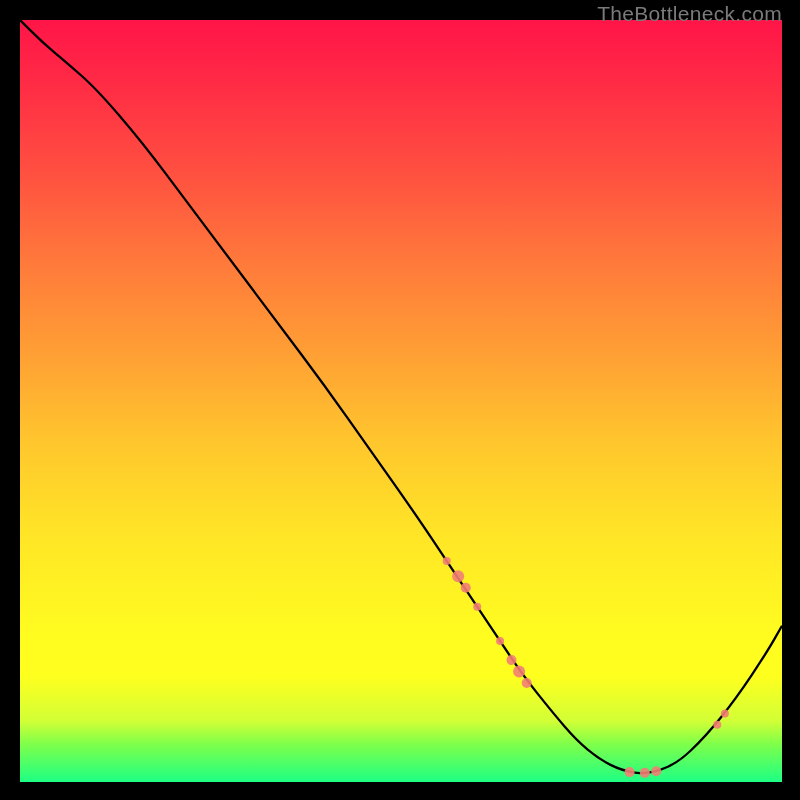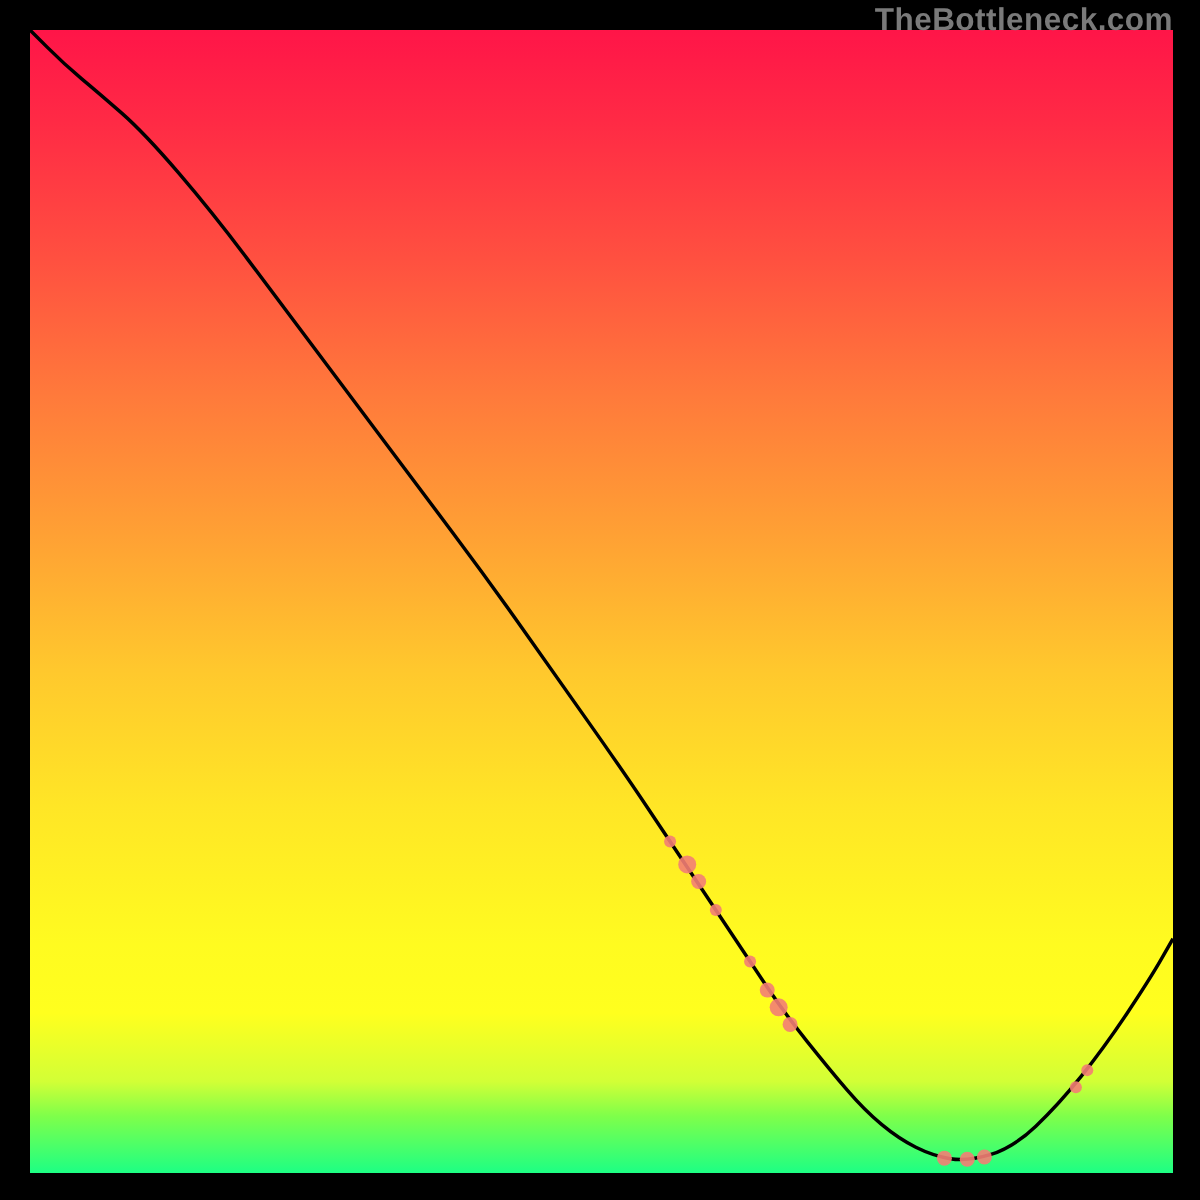--- a/index.html
+++ b/index.html
@@ -44,21 +44,21 @@
     top: 0;
     width: 100%;
     height: 100%;
   }
   .watermark {
     position: absolute;
     top: 2px;
     right: 18px;
     color: #7a7a7a;
     font-size: 21px;
-    font-weight: 700;
+    font-weight: 400;
     letter-spacing: 0.3px;
   }
 </style>
 </head>
 <body>
 
 <div class="plot-area">
   <div class="gradient-bg"></div>
   <svg class="curve-svg" viewBox="0 0 762 762" preserveAspectRatio="none">
     <g id="curve-group">

